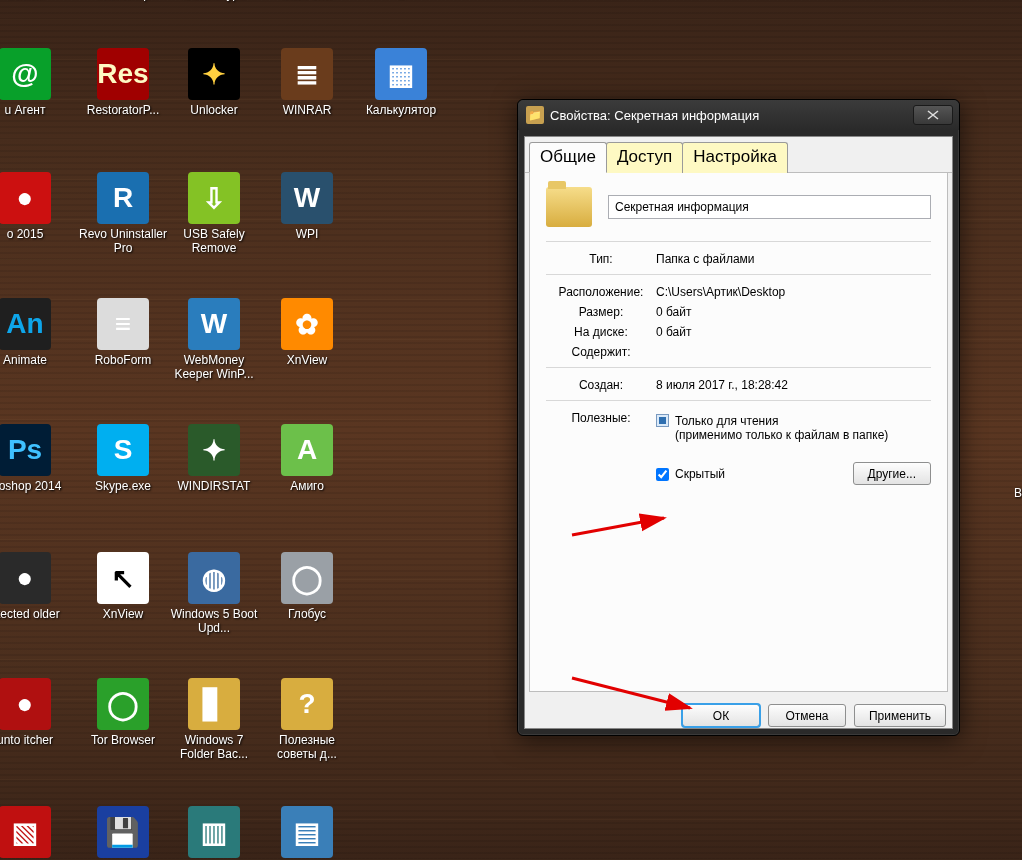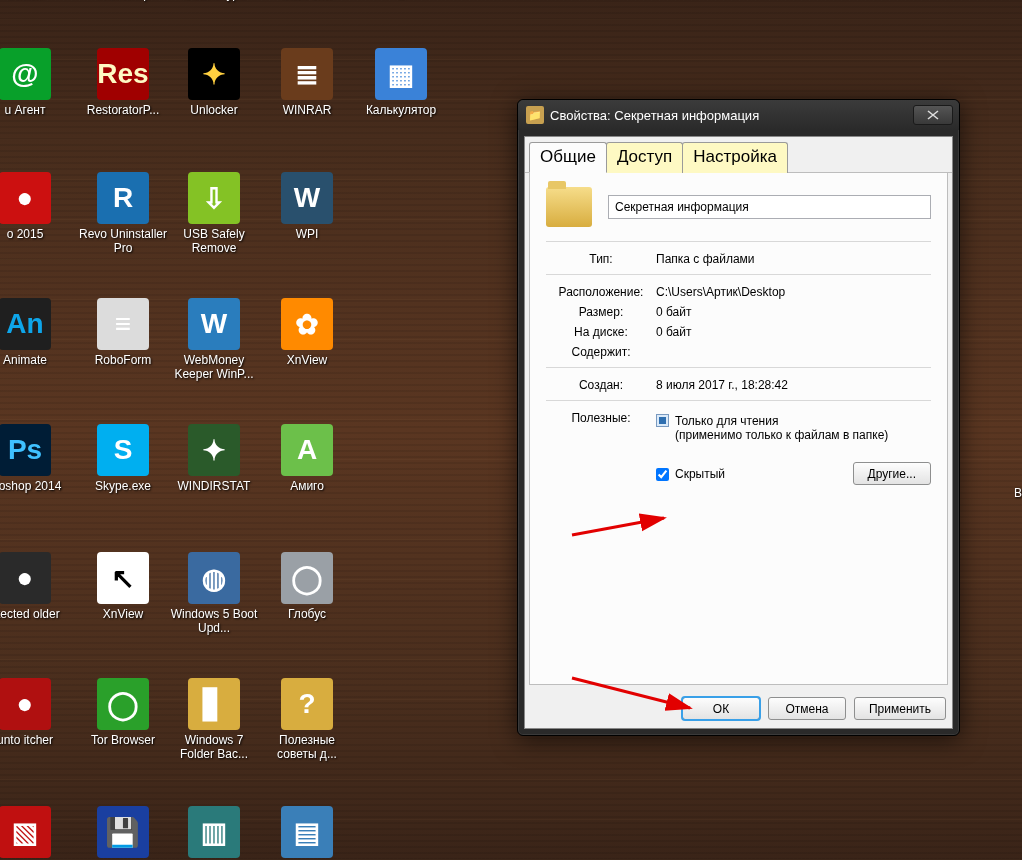--- a/index.html
+++ b/index.html
@@ -117,21 +117,21 @@
   .btn {
     height:23px; padding:0 14px; font-size:12px;
     background:linear-gradient(#fdfdfd,#e3e3e3);
     border:1px solid #8e8f8f; border-radius:3px; cursor:pointer;
     min-width:78px;
   }
   .btn.focus { outline:2px solid #39a0e8; outline-offset:-1px;}
   .other-row{display:flex; align-items:center; gap:20px; margin-top:20px;}
   .dlg-buttons {
     display:flex; justify-content:flex-end; gap:8px;
-    padding:8px 6px 8px 6px; background:#f0f0f0;
+    padding:8px 6px 1px 6px; background:#f0f0f0;
   }
 
   
   .arrow { position:absolute; pointer-events:none; }
   .arrow svg { overflow:visible; }
 
   
   .edge-label{ position:absolute; right:0; top:486px; color:#fff; font-size:12px; text-shadow:1px 1px 2px #000;}
 </style>
 </head>

